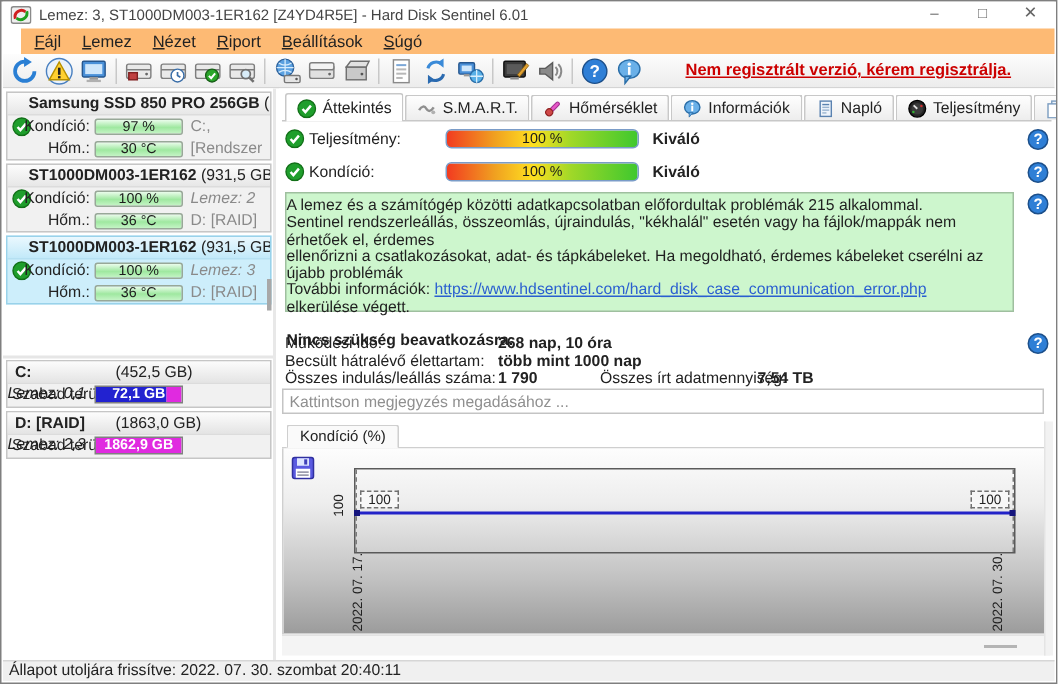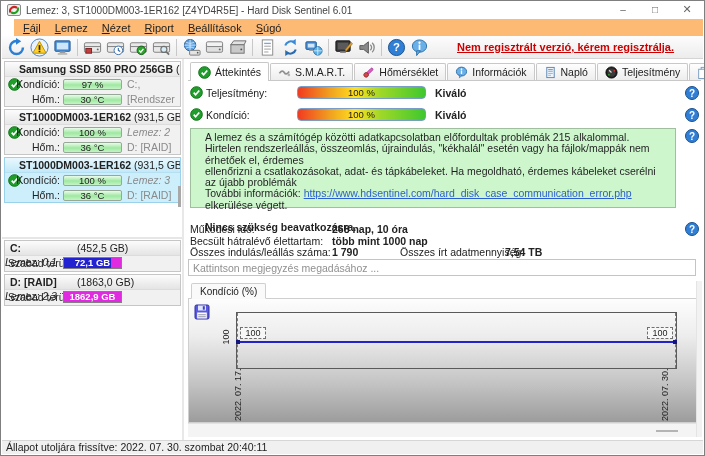--- a/index.html
+++ b/index.html
@@ -64,21 +64,21 @@
   .tab svg{width:13px;height:13px;flex:0 0 auto;}
 
   .metric-row{position:absolute;left:4px;width:500px;height:15px;font-size:10.5px;}
   .m-perf{top:27px}.m-cond{top:49px}
   .metric-row .mlab{position:absolute;left:16px;line-height:14px;}
   .grad-bar{position:absolute;left:107px;top:0;width:129px;height:13px;border:1px solid #7a9cc8;border-radius:4px;background:linear-gradient(90deg,#f23b20 0%,#f0a020 25%,#ffe020 45%,#a0d828 65%,#3fc82e 100%);text-align:center;font-size:9.5px;line-height:12px;color:#1a1a1a;}
   .rating{position:absolute;left:245px;font-weight:bold;line-height:14px;}
   .qmark{position:absolute;width:14px;height:14px;border-radius:50%;background:#2f7fd6;border:1px solid #1c4f8a;color:#fff;font-size:10px;font-weight:bold;text-align:center;line-height:13px;}
   .q1{left:499px;top:27px}.q2{left:499px;top:49px}.q3{left:499px;top:70px}.q4{left:499px;top:163px}
 
-  .infobox{position:absolute;left:4px;top:69px;width:486px;height:80px;background:#cdf6cd;border:1px solid #9fbf9f;padding:3px 14px;font-size:10.5px;line-height:11.3px;color:#1f1f1f;}
+  .infobox{position:absolute;left:4px;top:69px;width:486px;height:80px;background:#cdf6cd;border:1px solid #9fbf9f;padding:3px 0;font-size:10.5px;line-height:11.3px;color:#1f1f1f;}
   .infobox a{color:#2a5fd0;}
   .noaction{font-weight:bold;margin-top:11px;}
 
   .stats{position:absolute;left:4px;top:164px;width:505px;font-size:10.5px;}
   .srow{position:relative;height:11.5px;}
   .srow .sl{position:absolute;left:0;}
   .srow .sv{position:absolute;left:142px;font-weight:bold;}
   .srow .sl2{position:absolute;left:210px;}
   .srow .sv2{position:absolute;left:315px;font-weight:bold;}
   .btn{position:absolute;left:421px;top:160px;width:74px;height:19px;border:1px solid #5a8cc0;border-radius:2px;background:linear-gradient(#f4fafe,#d9eaf7);font-size:10.5px;text-align:center;line-height:17px;color:#1a1a1a;}
@@ -453,21 +453,21 @@
         <span class="mlab">Kondíció:</span>
         <span class="grad-bar">100 %</span>
         <span class="rating">Kiváló</span>
       </div>
       <span class="qmark q1">?</span>
       <span class="qmark q2">?</span>
       <span class="qmark q3">?</span>
 
       <div class="infobox">
         <div>A lemez és a számítógép közötti adatkapcsolatban előfordultak problémák 215 alkalommal.</div>
-        <div>Hirtelen rendszerleállás, összeomlás, újraindulás, "kékhalál" esetén vagy ha fájlok/mappák nem érhetőek el, érdemes</div>
+        <div>Sentinel rendszerleállás, összeomlás, újraindulás, "kékhalál" esetén vagy ha fájlok/mappák nem érhetőek el, érdemes</div>
         <div>ellenőrizni a csatlakozásokat, adat- és tápkábeleket. Ha megoldható, érdemes kábeleket cserélni az újabb problémák</div>
         <div><span>További információk: </span><a href="#">https://www.hdsentinel.com/hard_disk_case_communication_error.php</a></div>
         <div>elkerülése végett.</div>
         <div class="noaction">Nincs szükség beavatkozásra.</div>
       </div>
 
       <div class="stats">
         <div class="srow">
           <span class="sl">Működési idő:</span>
           <span class="sv">268 nap, 10 óra</span>

